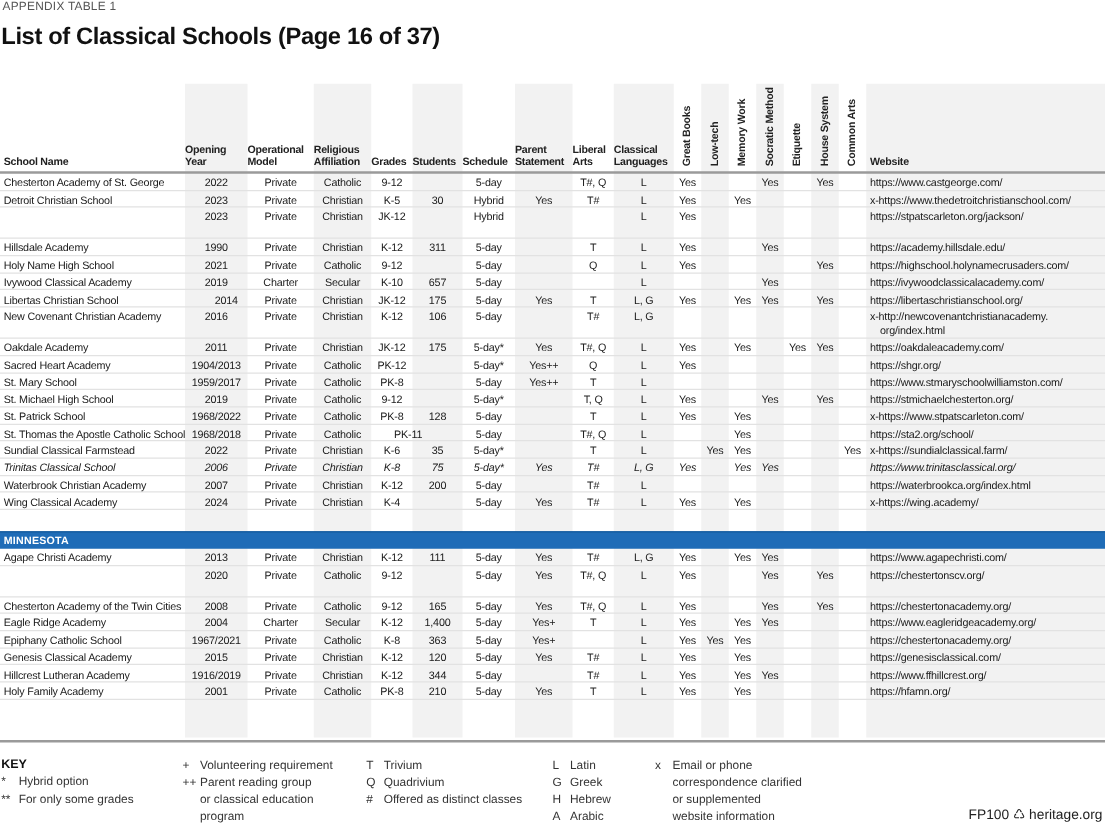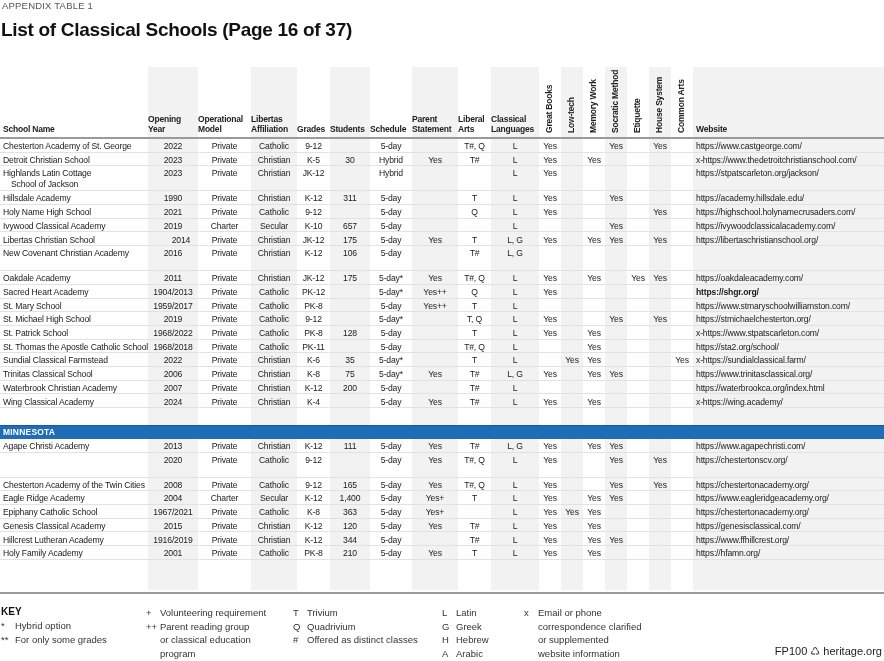--- a/index.html
+++ b/index.html
@@ -52,21 +52,21 @@
     <div class="th left" style="left: 3px; top: 124px;">School Name</div>
     <div class="th" style="left: 148px; width: 50px; top: 114px;">
       <div>Opening</div>
       <div>Year</div>
     </div>
     <div class="th" style="left: 198px; width: 53px; top: 114px;">
       <div>Operational</div>
       <div>Model</div>
     </div>
     <div class="th" style="left: 251px; width: 46px; top: 114px;">
-      <div>Libertas</div>
+      <div>Religious</div>
       <div>Affiliation</div>
     </div>
     <div class="th" style="left: 297px; width: 33px; top: 124px;">Grades</div>
     <div class="th" style="left: 330px; width: 40px; top: 124px;">Students</div>
     <div class="th" style="left: 370px; width: 42px; top: 124px;">Schedule</div>
     <div class="th" style="left: 412px; width: 46px; top: 114px;">
       <div>Parent</div>
       <div>Statement</div>
     </div>
     <div class="th" style="left: 458px; width: 33px; top: 114px;">
@@ -131,24 +131,20 @@
       <div class="cell" style="left: 583px; width: 22px;">Yes</div>
       <div class="cell" style="left: 605px; width: 22px;"></div>
       <div class="cell" style="left: 627px; width: 22px;"></div>
       <div class="cell" style="left: 649px; width: 22px;"></div>
       <div class="cell" style="left: 671px; width: 22px;"></div>
       <div class="cell web">
         <span style="display: block;">x-https://www.thedetroitchristianschool.com/</span>
       </div>
     </div>
     <div class="row" style="top: 166.4px; height: 25px;">
-      <div class="cell name">
-        <span style="display: block;">Highlands Latin Cottage</span>
-        <span class="indent">School of Jackson</span>
-      </div>
       <div class="cell" style="left: 148px; width: 50px;">2023</div>
       <div class="cell" style="left: 198px; width: 53px;">Private</div>
       <div class="cell" style="left: 251px; width: 46px;">Christian</div>
       <div class="cell" style="left: 297px; width: 33px;">JK-12</div>
       <div class="cell" style="left: 330px; width: 40px;"></div>
       <div class="cell" style="left: 370px; width: 42px;">Hybrid</div>
       <div class="cell" style="left: 412px; width: 46px;"></div>
       <div class="cell" style="left: 458px; width: 33px;"></div>
       <div class="cell" style="left: 491px; width: 48px;">L</div>
       <div class="cell" style="left: 539px; width: 22px;">Yes</div>
@@ -271,20 +267,24 @@
       <div class="cell" style="left: 412px; width: 46px;"></div>
       <div class="cell" style="left: 458px; width: 33px;">T#</div>
       <div class="cell" style="left: 491px; width: 48px;">L, G</div>
       <div class="cell" style="left: 539px; width: 22px;"></div>
       <div class="cell" style="left: 561px; width: 22px;"></div>
       <div class="cell" style="left: 583px; width: 22px;"></div>
       <div class="cell" style="left: 605px; width: 22px;"></div>
       <div class="cell" style="left: 627px; width: 22px;"></div>
       <div class="cell" style="left: 649px; width: 22px;"></div>
       <div class="cell" style="left: 671px; width: 22px;"></div>
+      <div class="cell web">
+        <span style="display: block;">x-http://newcovenantchristianacademy.</span>
+        <span class="indent">org/index.html</span>
+      </div>
     </div>
     <div class="row" style="top: 271.2px; height: 13.7px;">
       <div class="cell name">
         <span style="display: block;">Oakdale Academy</span>
       </div>
       <div class="cell" style="left: 148px; width: 50px;">2011</div>
       <div class="cell" style="left: 198px; width: 53px;">Private</div>
       <div class="cell" style="left: 251px; width: 46px;">Christian</div>
       <div class="cell" style="left: 297px; width: 33px;">JK-12</div>
       <div class="cell" style="left: 330px; width: 40px;">175</div>
@@ -317,21 +317,21 @@
       <div class="cell" style="left: 458px; width: 33px;">Q</div>
       <div class="cell" style="left: 491px; width: 48px;">L</div>
       <div class="cell" style="left: 539px; width: 22px;">Yes</div>
       <div class="cell" style="left: 561px; width: 22px;"></div>
       <div class="cell" style="left: 583px; width: 22px;"></div>
       <div class="cell" style="left: 605px; width: 22px;"></div>
       <div class="cell" style="left: 627px; width: 22px;"></div>
       <div class="cell" style="left: 649px; width: 22px;"></div>
       <div class="cell" style="left: 671px; width: 22px;"></div>
       <div class="cell web">
-        <span style="display: block; font-weight: bold;">https://shgr.org/</span>
+        <span style="display: block;">https://shgr.org/</span>
       </div>
     </div>
     <div class="row" style="top: 298.6px; height: 13.7px;">
       <div class="cell name">
         <span style="display: block;">St. Mary School</span>
       </div>
       <div class="cell" style="left: 148px; width: 50px;">1959/2017</div>
       <div class="cell" style="left: 198px; width: 53px;">Private</div>
       <div class="cell" style="left: 251px; width: 46px;">Catholic</div>
       <div class="cell" style="left: 297px; width: 33px;">PK-8</div>
@@ -399,21 +399,21 @@
         <span style="display: block;">x-https://www.stpatscarleton.com/</span>
       </div>
     </div>
     <div class="row" style="top: 339.7px; height: 13.7px;">
       <div class="cell name">
         <span style="display: block;">St. Thomas the Apostle Catholic School</span>
       </div>
       <div class="cell" style="left: 148px; width: 50px;">1968/2018</div>
       <div class="cell" style="left: 198px; width: 53px;">Private</div>
       <div class="cell" style="left: 251px; width: 46px;">Catholic</div>
-      <div class="cell" style="left: 297px; width: 33px;">PK-11</div>
+      <div class="cell" style="left: 310px; width: 33px;">PK-11</div>
       <div class="cell" style="left: 330px; width: 40px;"></div>
       <div class="cell" style="left: 370px; width: 42px;">5-day</div>
       <div class="cell" style="left: 412px; width: 46px;"></div>
       <div class="cell" style="left: 458px; width: 33px;">T#, Q</div>
       <div class="cell" style="left: 491px; width: 48px;">L</div>
       <div class="cell" style="left: 539px; width: 22px;"></div>
       <div class="cell" style="left: 561px; width: 22px;"></div>
       <div class="cell" style="left: 583px; width: 22px;">Yes</div>
       <div class="cell" style="left: 605px; width: 22px;"></div>
       <div class="cell" style="left: 627px; width: 22px;"></div>
@@ -440,21 +440,21 @@
       <div class="cell" style="left: 561px; width: 22px;">Yes</div>
       <div class="cell" style="left: 583px; width: 22px;">Yes</div>
       <div class="cell" style="left: 605px; width: 22px;"></div>
       <div class="cell" style="left: 627px; width: 22px;"></div>
       <div class="cell" style="left: 649px; width: 22px;"></div>
       <div class="cell" style="left: 671px; width: 22px;">Yes</div>
       <div class="cell web">
         <span style="display: block;">x-https://sundialclassical.farm/</span>
       </div>
     </div>
-    <div class="row" style="top: 367.1px; height: 13.7px;">
+    <div class="row" style="top: 367.1px; height: 13.7px; font-style: italic;">
       <div class="cell name">
         <span style="display: block;">Trinitas Classical School</span>
       </div>
       <div class="cell" style="left: 148px; width: 50px;">2006</div>
       <div class="cell" style="left: 198px; width: 53px;">Private</div>
       <div class="cell" style="left: 251px; width: 46px;">Christian</div>
       <div class="cell" style="left: 297px; width: 33px;">K-8</div>
       <div class="cell" style="left: 330px; width: 40px;">75</div>
       <div class="cell" style="left: 370px; width: 42px;">5-day*</div>
       <div class="cell" style="left: 412px; width: 46px;">Yes</div>

